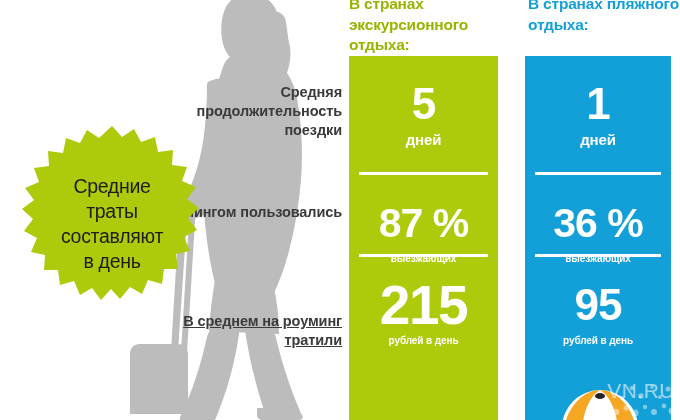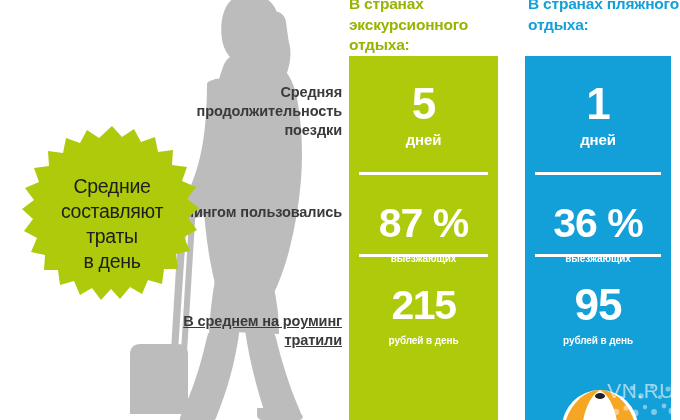--- a/index.html
+++ b/index.html
@@ -77,21 +77,21 @@
   .cell-h3 { height: 130px; }
 
   .big {
     font-weight: bold;
     font-size: 44px;
     line-height: 48px;
     letter-spacing: -1px;
     padding-top: 24px;
   }
   .big.pct { font-size: 41px; }
-  .big.num3 { font-size: 41px; letter-spacing: -1.5px; }
+  .big.num3 { font-size: 55px; letter-spacing: -1.5px; }
   .unit {
     font-weight: bold;
     font-size: 15px;
     line-height: 19px;
     padding-top: 2px;
     letter-spacing: -0.1px;
   }
   .unit.wide { font-size: 10px; }
   .divider {
     position: absolute;
@@ -270,19 +270,19 @@
     <svg viewBox="0 0 200 196" width="200" height="196" xmlns="http://www.w3.org/2000/svg" aria-hidden="true">
       <polygon fill="#AFCA0B" points="
         100,0 110,11 122,3 129,16 143,11 146,26 161,24 160,39 175,41 170,55
         184,61 175,73 187,82 176,92 185,104 172,111 178,125 164,128 166,143
         152,143 150,158 136,154 130,168 118,161 108,173 99,163 89,174 80,162
         68,169 62,155 48,159 46,144 32,144 33,129 19,126 25,112 12,105 21,93
         10,83 22,74 13,62 27,56 22,42 37,40 36,25 51,27 54,12 68,17 75,4 87,12"></polygon>
     </svg>
     <div id="badge-text">
       <span>Средние</span>
+      <span>траты</span>
       <span>составляют</span>
-      <span>траты</span>
       <span>в день</span>
     </div>
   </div>
 
 </div>
 
 </body></html>

